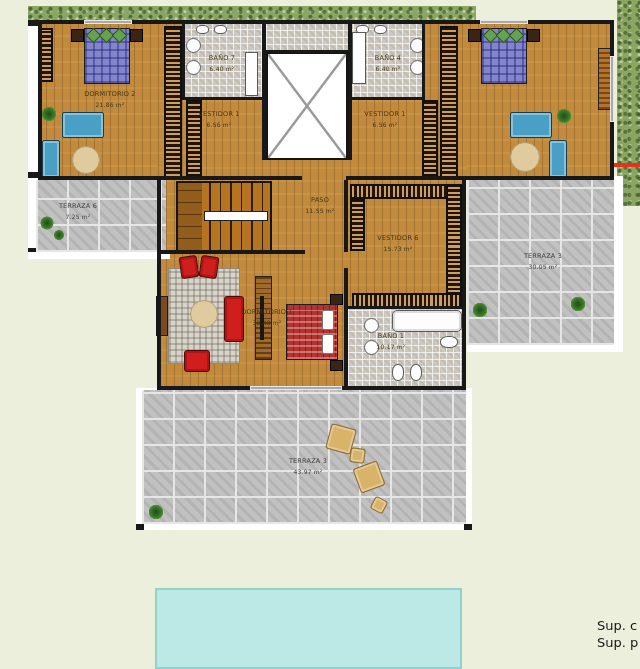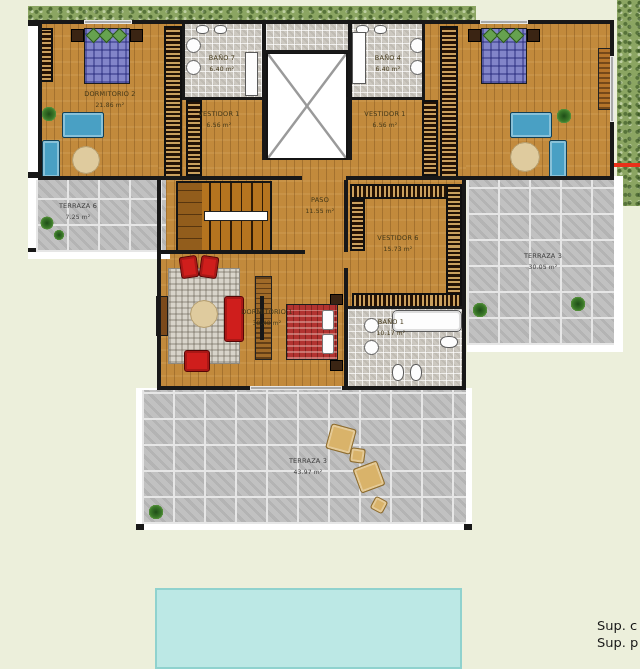--- a/index.html
+++ b/index.html
@@ -210,21 +210,21 @@
     <div class="ar">11.55 m²</div>
   </div>
   <div class="a lbl" style="left:366px;top:234px;width:64px">
     <div>VESTIDOR 6</div>
     <div class="ar">15.73 m²</div>
   </div>
   <div class="a lbl" style="left:232px;top:308px;width:70px">
     <div>DORMITORIO 1</div>
     <div class="ar">30.40 m²</div>
   </div>
-  <div class="a lbl" style="left:360px;top:318px;width:62px">
+  <div class="a lbl" style="left:360px;top:332px;width:62px">
     <div>BAÑO 1</div>
     <div class="ar">10.17 m²</div>
   </div>
   <div class="a lbl lbl-g" style="left:38px;top:202px;width:80px">
     <div>TERRAZA 6</div>
     <div class="ar">7.25 m²</div>
   </div>
   <div class="a lbl lbl-g" style="left:500px;top:252px;width:86px">
     <div>TERRAZA 3</div>
     <div class="ar">30.05 m²</div>

